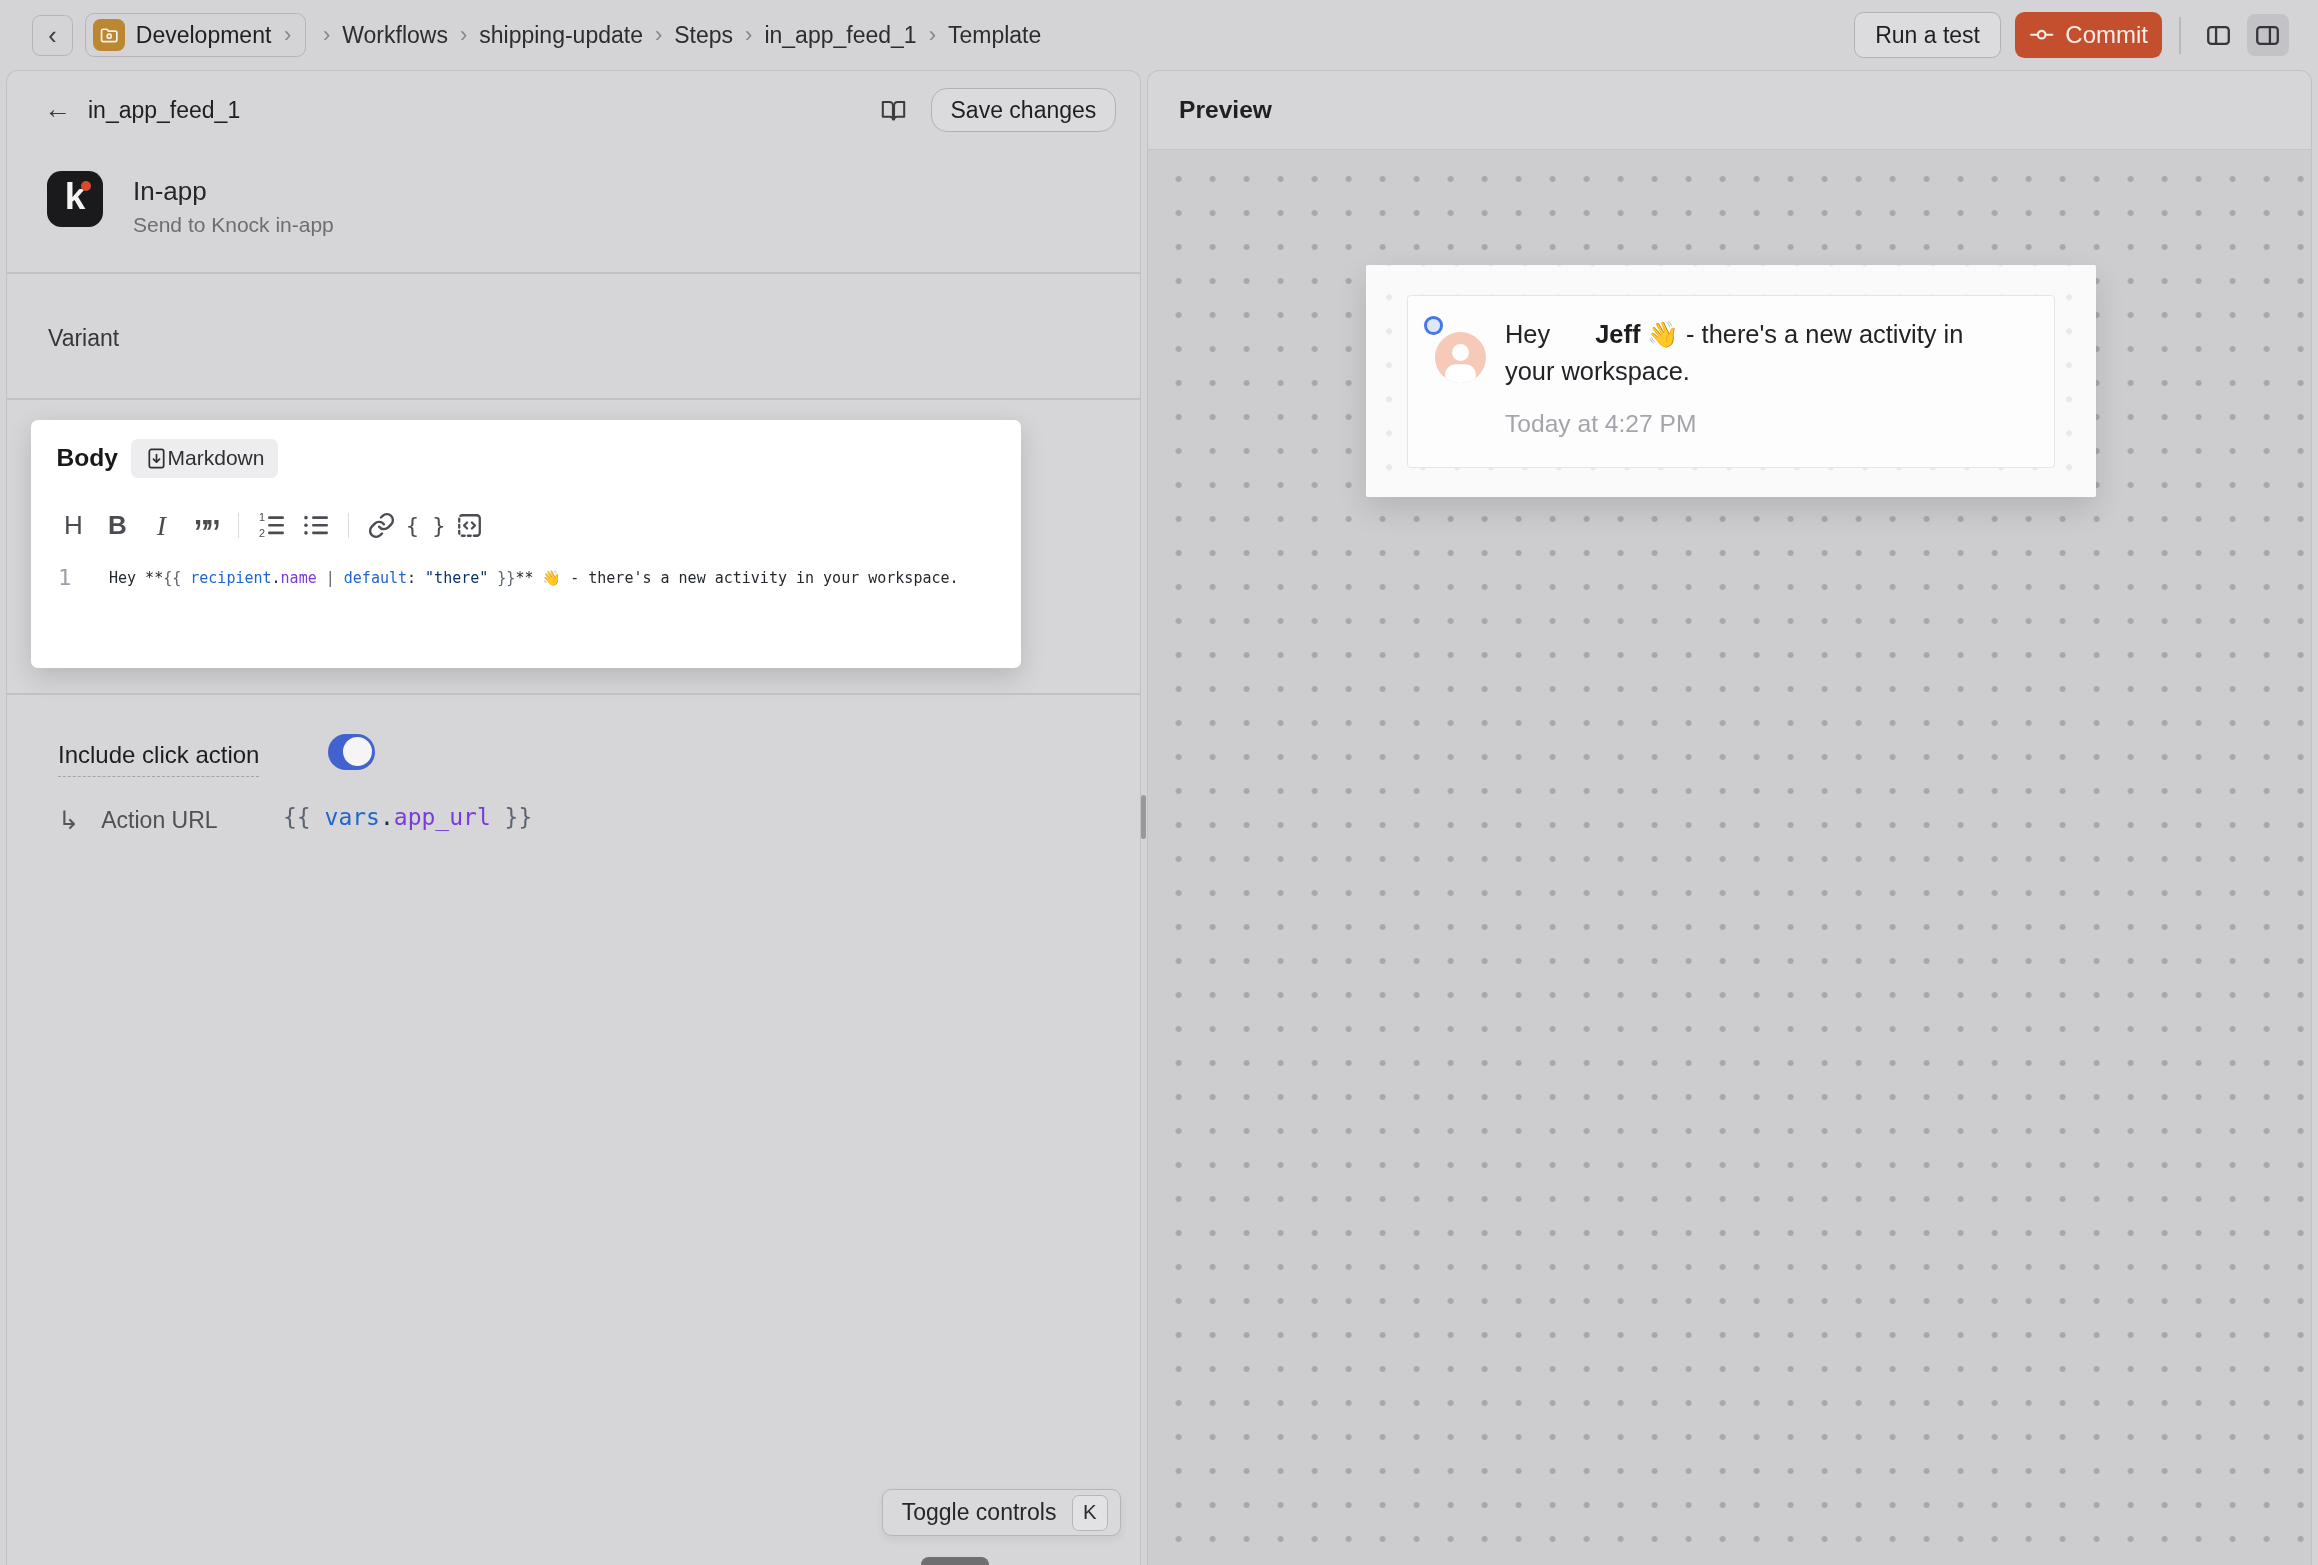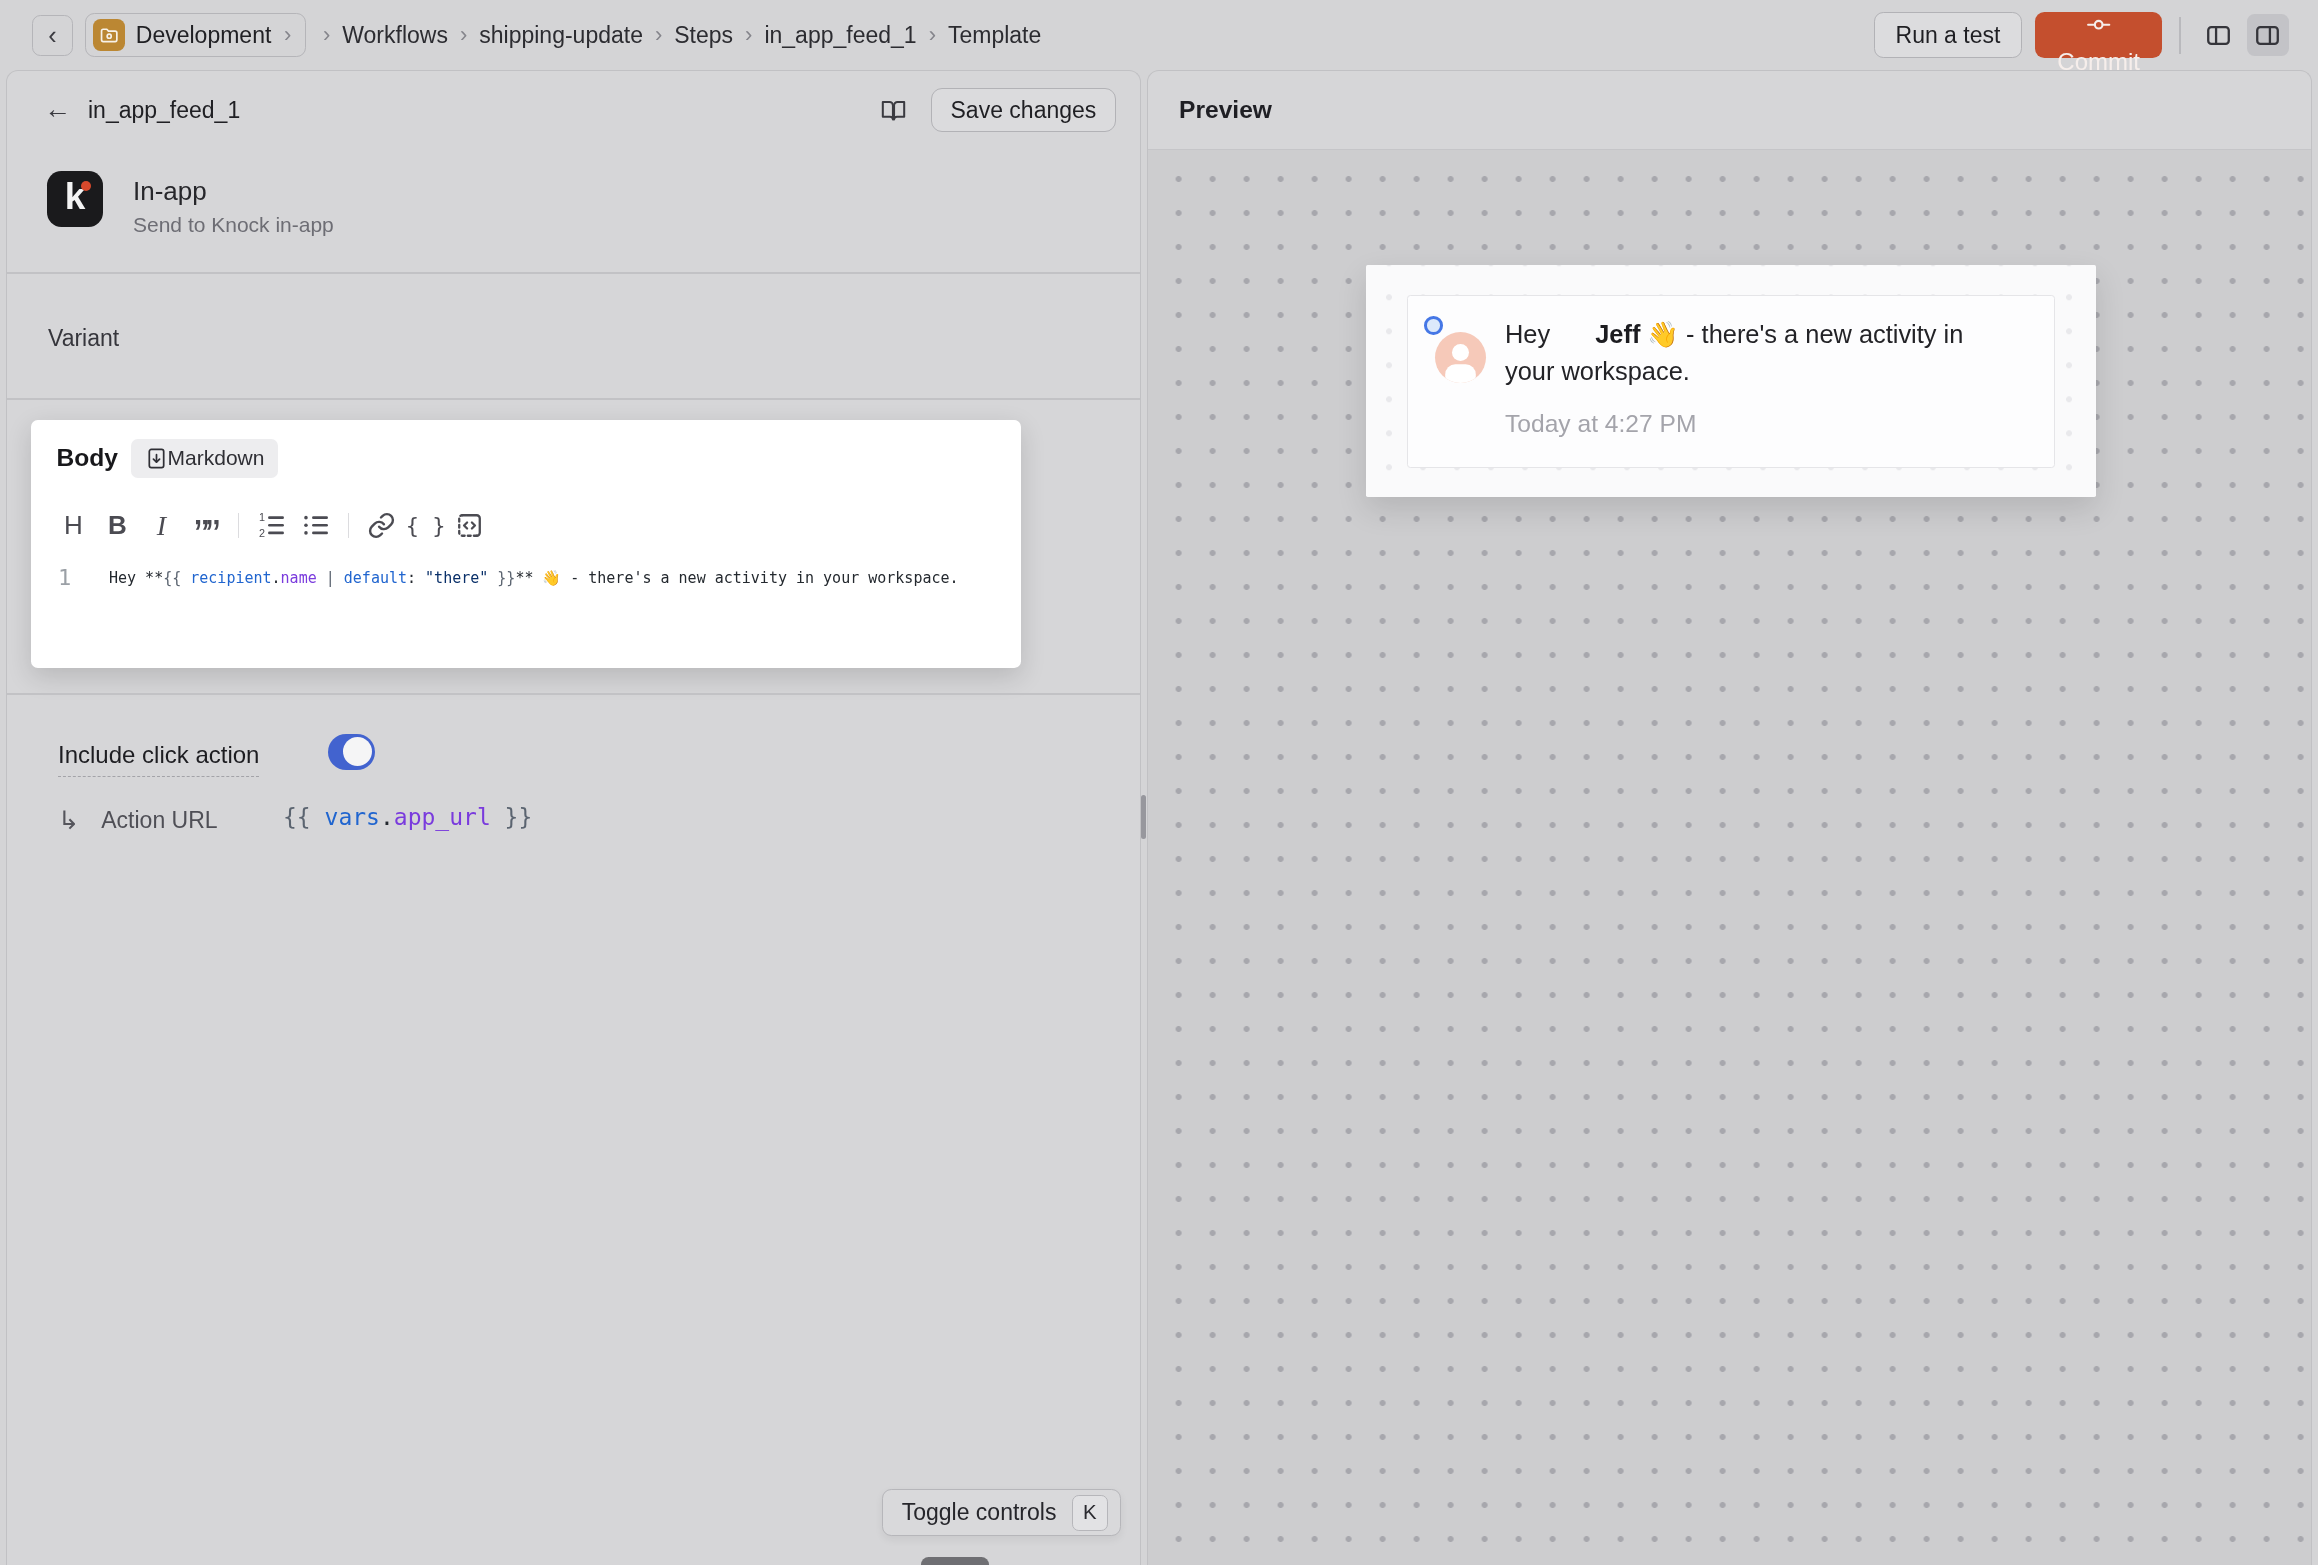--- a/index.html
+++ b/index.html
@@ -29,23 +29,22 @@
   .crumb-sep { color:#85858c; font-size:22px; padding:0 12px; }
   .crumb { font-size:23px; color:#2c2c31; cursor:pointer; white-space:nowrap; }
   .topbar-right { margin-left:auto; display:flex; align-items:center; }
   .btn-outline {
     height:46px; border:1.7px solid #b2b2b6; border-radius:9.3px; background:#dcdcde;
     font-size:23px; color:#1f1f23; padding:0 20.4px; display:flex; align-items:center; cursor:pointer;
     font-family:inherit;
   }
   .btn-commit {
     margin-left:13.6px; height:46px; border:none; border-radius:9.3px; background:#c44f2e;
-    font-size:24px; color:#f6eeeb; padding:0 22px; display:flex; align-items:center; gap:11px; cursor:pointer;
+    font-size:24px; color:#f6eeeb; padding:0 14px; display:flex; align-items:center; gap:11px; cursor:pointer;
     font-family:inherit;
-    flex-direction:column;
   }
   .topbar-divider { width:1.7px; height:37px; background:#b9b9bd; margin:0 17px; }
   .panel-toggle { width:42px; height:42px; border-radius:7.6px; display:flex; align-items:center; justify-content:center; cursor:pointer; }
   .panel-toggle.active { background:#c3c3c7; }
   .panel-toggle + .panel-toggle { margin-left:6.8px; }
 
   
   .panel {
     position:absolute; top:70px; bottom:0; background:#d6d6d8;
     border:1.7px solid #c1c1c4; border-bottom:none; border-radius:12px 12px 0 0;
@@ -54,21 +53,21 @@
   .right-panel { left:1147px; width:1165px; }
   .split-handle { position:absolute; left:1141px; top:795px; width:5.1px; height:44px; border-radius:2.5px; background:#97979d; cursor:col-resize; }
 
   
   .lp-header { position:absolute; left:0; top:0; width:100%; height:85px; }
   .back-arrow { position:absolute; left:32px; top:20.4px; width:37px; height:37px; display:flex; align-items:center; justify-content:center; font-size:27px; color:#3a3a40; cursor:pointer; }
   .lp-title { position:absolute; left:81px; top:26px; font-size:23px; color:#202024; }
   .lp-header-right { position:absolute; right:24px; top:17px; display:flex; align-items:center; gap:17px; }
   .book-btn { width:41px; height:41px; display:flex; align-items:center; justify-content:center; cursor:pointer; }
   .btn-save {
-    height:44px; border:1.7px solid #b2b2b6; border-radius:11px; background:#dbdbdd;
+    height:44px; border:1.7px solid #b2b2b6; border-radius:16px; background:#dbdbdd;
     font-size:23px; color:#1f1f23; padding:0 18.7px; display:flex; align-items:center; cursor:pointer; font-family:inherit;
   }
 
   
   .knock-logo {
     position:absolute; left:40px; top:100px; width:56px; height:56px; border-radius:14.4px; background:#1a1a1c;
     display:flex; align-items:center; justify-content:center;
   }
   .knock-k { color:#f4f4f4; font-size:37px; font-weight:700; position:relative; top:-1.7px; }
   .knock-dot { position:absolute; right:12px; top:10.2px; width:10.2px; height:10.2px; border-radius:50%; background:#d9492c; }

